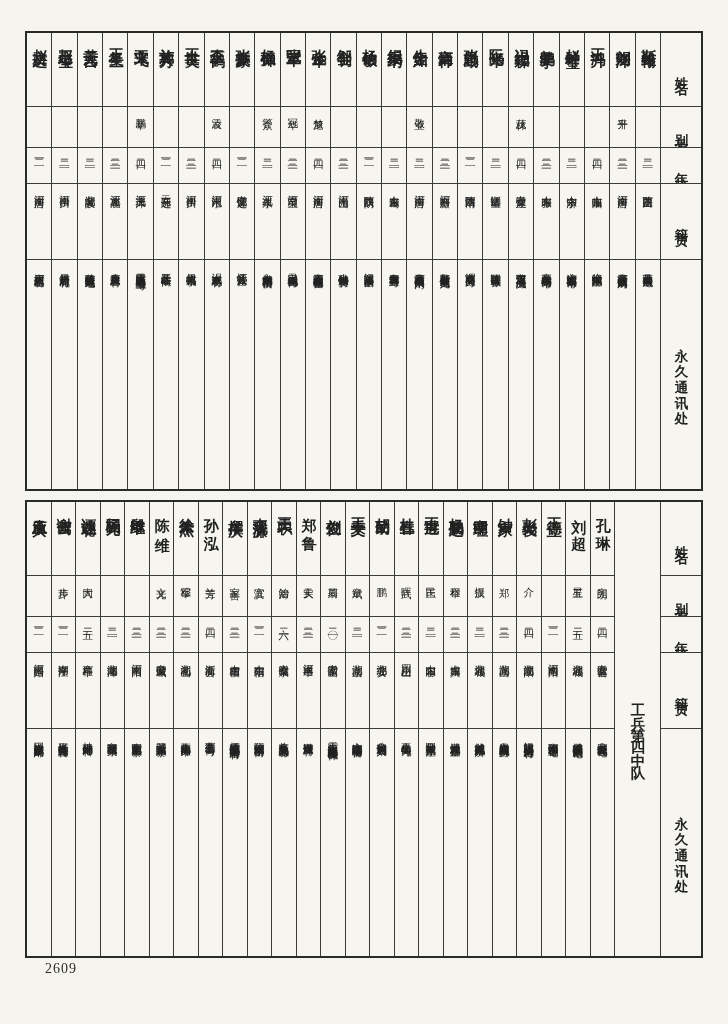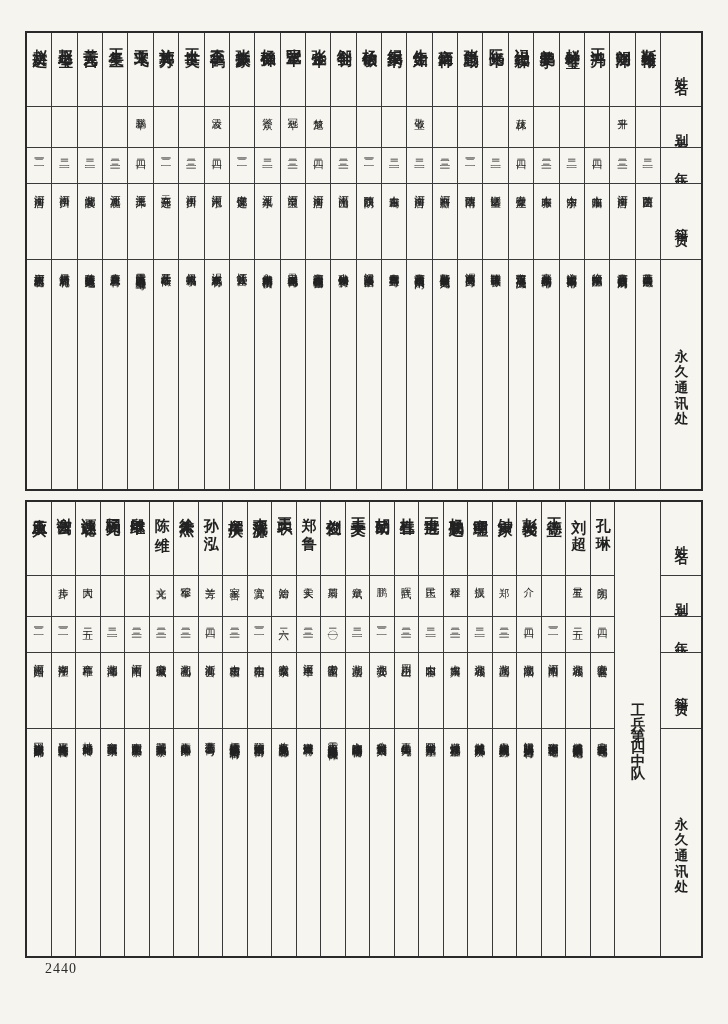--- a/index.html
+++ b/index.html
@@ -962,14 +962,14 @@
           </div>
           <div class="cell c-native">
             <span class="vtext t-native">河南固始</span>
           </div>
           <div class="cell c-address">
             <span class="vtext t-address">固始先进乡张庄集邮局</span>
           </div>
         </div>
       </div>
     </div>
-  <div class="page-number">2440</div>
+  <div class="page-number">2609</div>
 </div>
 
 </body></html>

